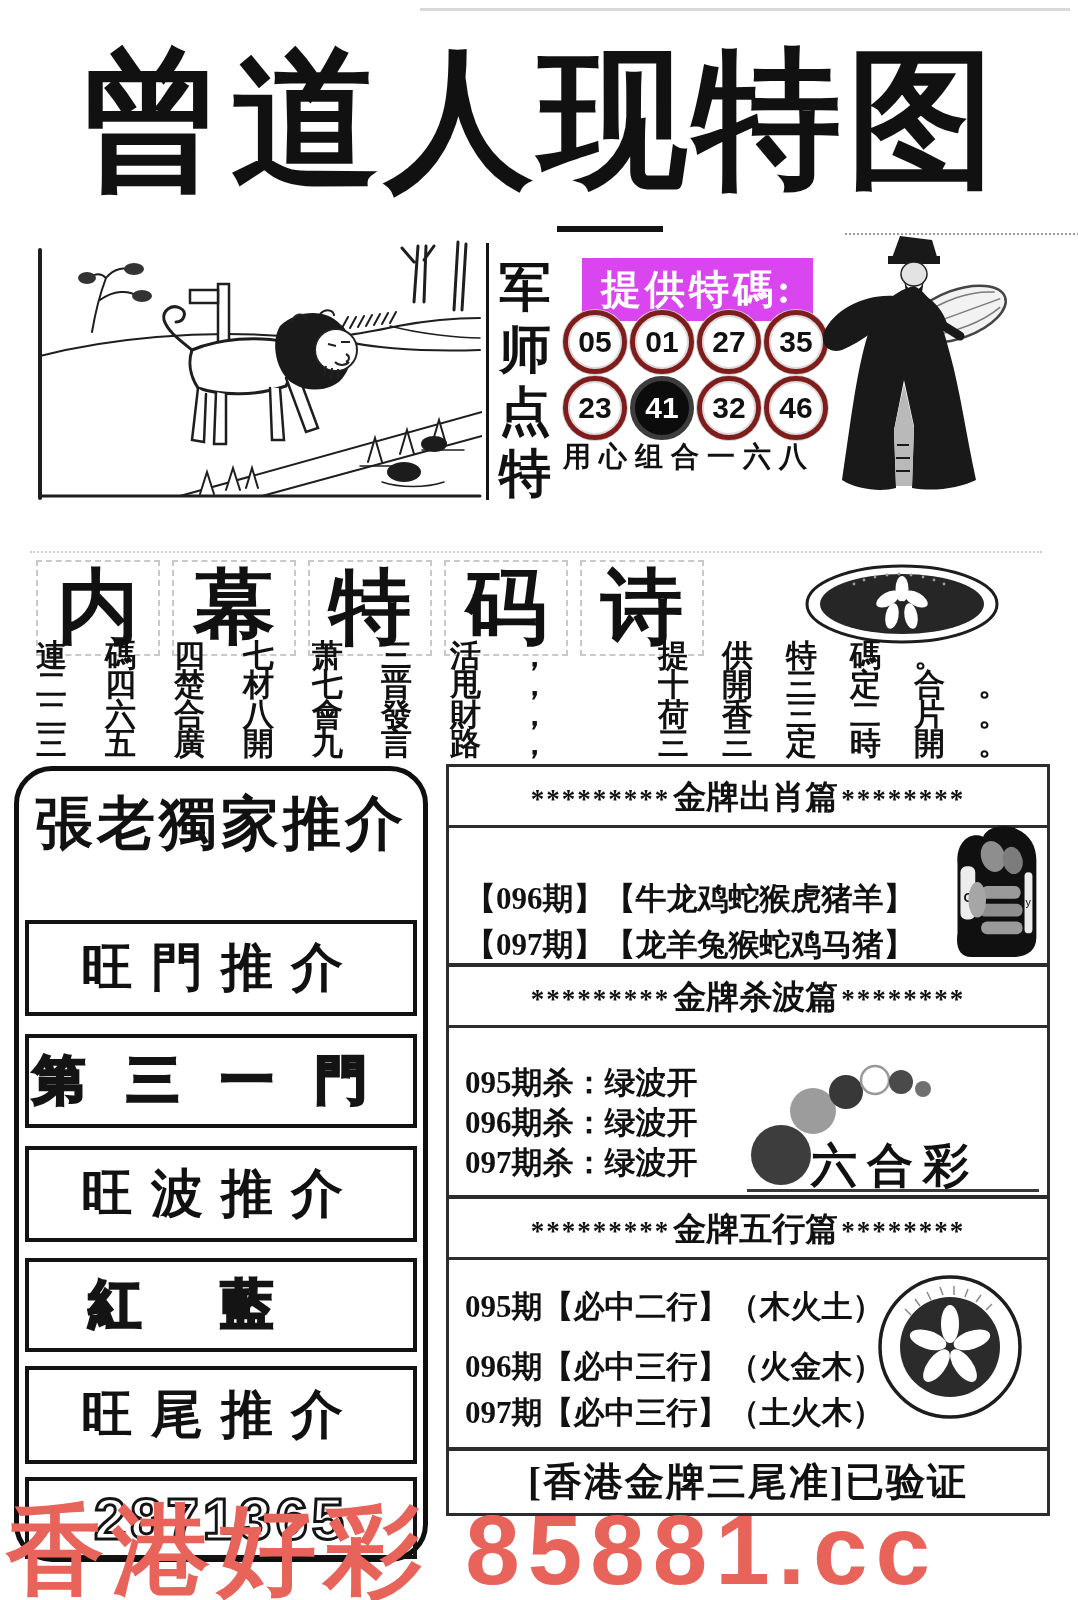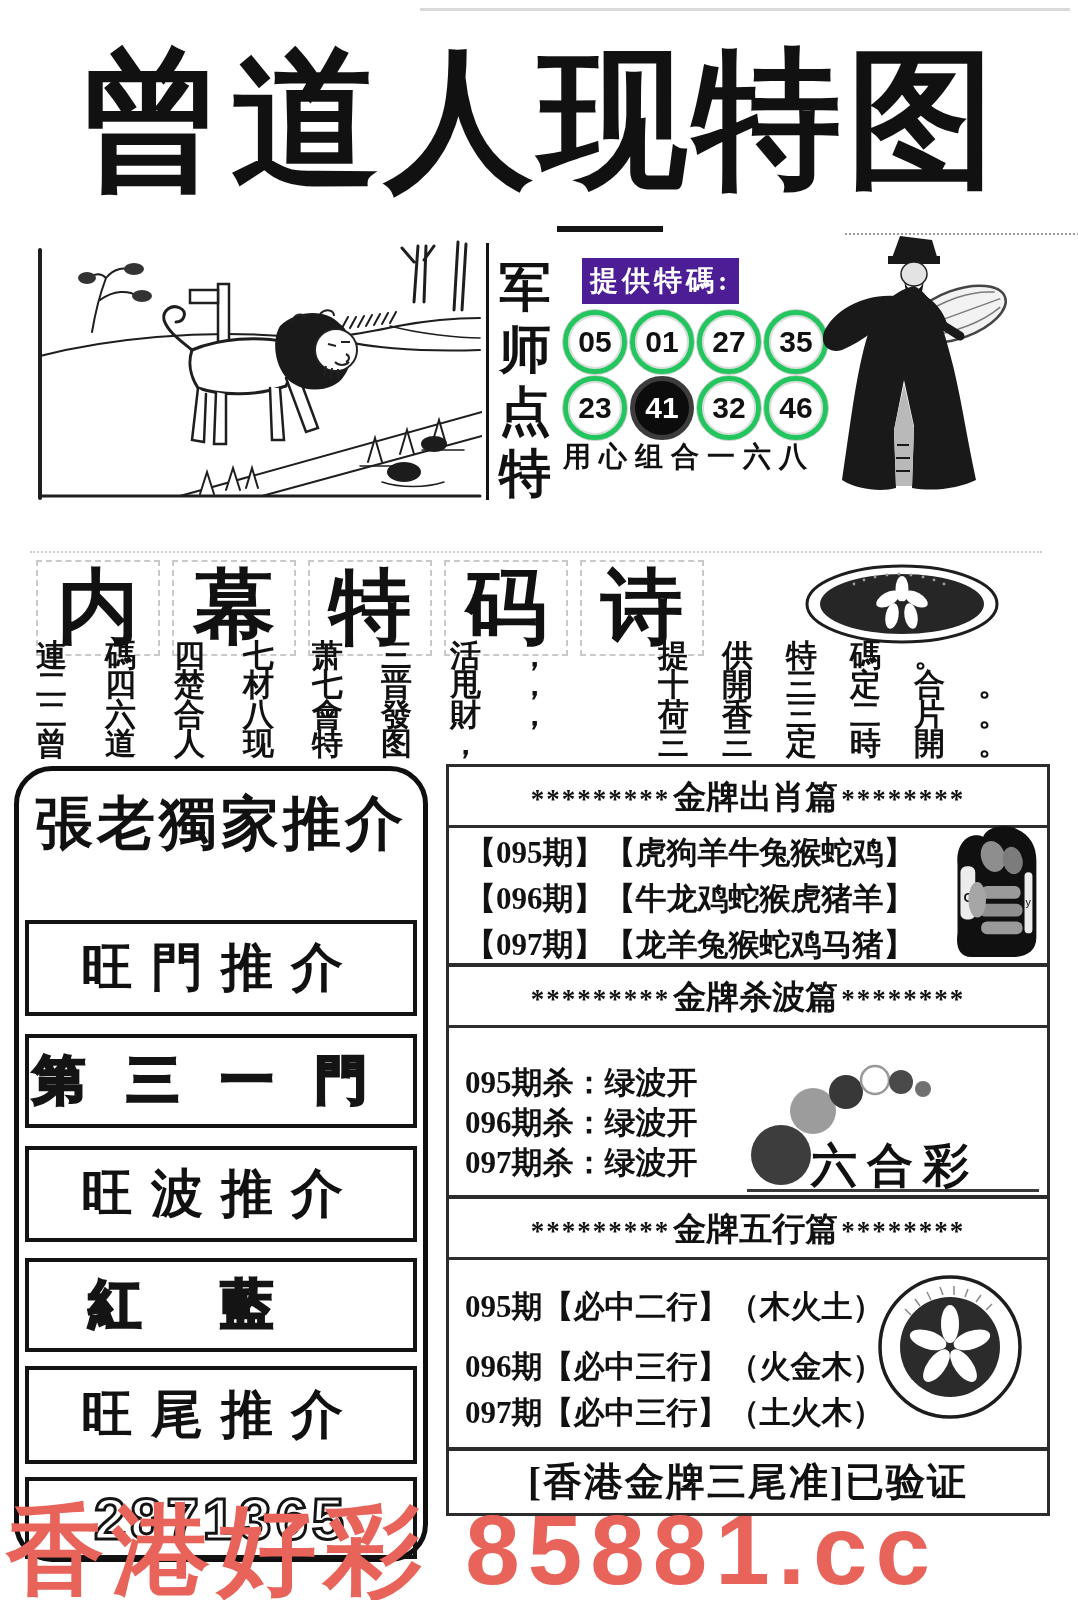--- a/index.html
+++ b/index.html
@@ -14,24 +14,24 @@
   .under-title-rule{position:absolute;left:557px;top:226px;width:106px;height:6px;background:#141414;}
   .under-title-dots{position:absolute;left:845px;top:233px;width:250px;border-top:2px dotted #9a9a9a;}
 
   
   .lion-scene{position:absolute;left:30px;top:238px;width:452px;height:264px;}
   .panel-divider{position:absolute;left:486px;top:243px;width:3px;height:257px;background:#141414;}
 
   
   .vertical-label{position:absolute;left:492px;top:262px;width:66px;display:flex;flex-direction:column;gap:10px;}
   .vertical-label span{font-size:52px;font-weight:700;line-height:1;text-align:center;}
-  .code-badge{position:absolute;left:582px;top:258px;background:#4c1d95;color:#fff;
-    font-size:28px;font-weight:700;letter-spacing:4px;padding:4px 8px;white-space:nowrap;}
+  .code-badge{position:absolute;left:582px;top:258px;background:#d946ef;color:#fff;
+    font-size:40px;font-weight:700;letter-spacing:4px;padding:4px 19px;white-space:nowrap;}
   .ball{position:absolute;width:54px;height:54px;border-radius:50%;background:#fff;
-    border:5px solid #22c55e;box-shadow:inset 0 0 0 2px #dcdcdc, 0 0 0 1px #cfcfcf;
+    border:5px solid #7f1d1d;box-shadow:inset 0 0 0 2px #dcdcdc, 0 0 0 1px #cfcfcf;
     display:flex;align-items:center;justify-content:center;
     font-family:"Liberation Sans","DejaVu Sans",sans-serif;font-size:30px;font-weight:800;}
   .ball.dark{background:#0c0c0c;color:#fff;border-color:#3c3c3c;box-shadow:none;}
   .note-line{position:absolute;left:563px;font-size:28px;font-weight:700;letter-spacing:8px;white-space:nowrap;}
   .advisor-figure{position:absolute;left:798px;top:230px;width:218px;height:272px;}
 
   
   .poem-top-edge{position:absolute;left:30px;top:551px;width:1012px;border-top:2px dotted #cfcfcf;}
   .poem-title{position:absolute;left:36px;top:560px;display:flex;gap:12px;}
   .poem-title .char-box{width:120px;height:92px;display:flex;align-items:center;justify-content:center;
@@ -207,40 +207,39 @@
     </div>
     <div class="poem-line">
       <span class="poem-left">二四楚材七晋甩，</span>
       <span class="poem-right">十開三定合。</span>
     </div>
     <div class="poem-line">
       <span class="poem-left">二六合八會發財，</span>
       <span class="poem-right">荷香三二片。</span>
     </div>
     <div class="poem-line">
-      <span class="poem-left">曾道人现特图，</span>
+      <span class="poem-left">三五廣開九言路，</span>
       <span class="poem-right">三三定時開。</span>
     </div>
   </div>
 
   <div class="promo-box">
     <div class="promo-header">張老獨家推介</div>
     <div class="promo-row r1">旺門推介</div>
     <div class="promo-row r2 hollow">第三一門</div>
     <div class="promo-row r3">旺波推介</div>
     <div class="promo-row r5">旺尾推介</div>
     <div class="promo-row r4 hollow">紅藍</div>
     <div class="promo-row r6 hollow">2871365</div>
   </div>
 
   <div class="section-box sec-a">
     <div class="section-header">
       <span class="stars">*********</span><span class="section-label">金牌出肖篇</span><span class="stars">********</span>
     </div>
-    <div class="section-row row0">【095期】【虎狗羊牛兔猴蛇鸡】</div>
     <div class="section-row row1">【096期】【牛龙鸡蛇猴虎猪羊】</div>
     <div class="section-row row2">【097期】【龙羊兔猴蛇鸡马猪】</div>
     <svg class="fist" viewBox="0 0 92 140">
       <path d="M10 44 C8 22 22 10 36 16 C40 6 58 2 70 8 C84 14 90 26 90 40 L90 118 C90 132 80 138 66 138 L24 138 C12 138 8 128 10 114 Z" fill="#101010"></path>
       <rect x="13" y="46" width="15" height="54" rx="6" fill="#ececec"></rect>
       <text x="16" y="82" font-size="13" fill="#101010" font-weight="bold" font-family="Liberation Sans, sans-serif">C</text>
       <ellipse cx="46" cy="36" rx="12" ry="16" fill="#8e8e8e" transform="rotate(-18 46 36)"></ellipse>
       <ellipse cx="66" cy="40" rx="10" ry="14" fill="#7c7c7c" transform="rotate(-12 66 40)"></ellipse>
       <rect x="34" y="66" width="40" height="13" rx="6" fill="#9a9a9a"></rect>
       <rect x="32" y="84" width="44" height="13" rx="6" fill="#8e8e8e"></rect>

